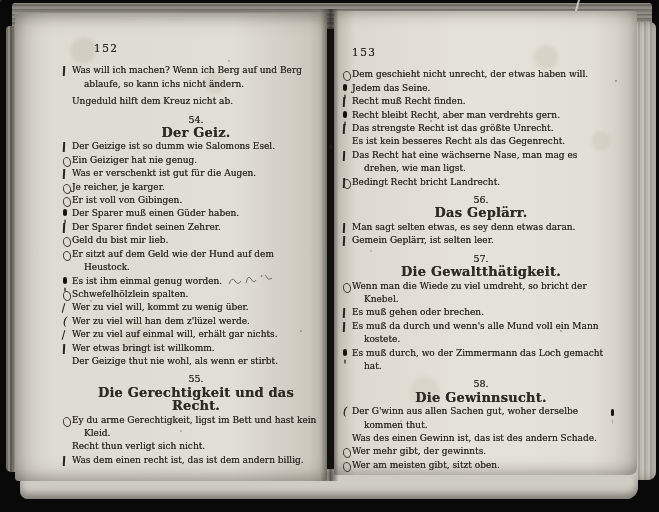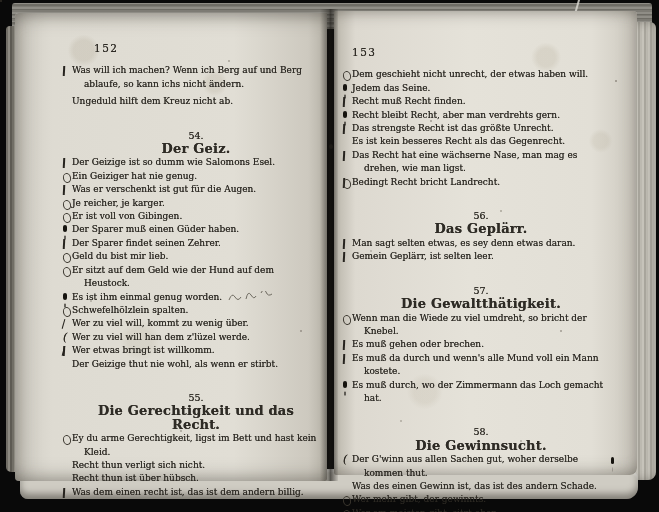--- a/index.html
+++ b/index.html
@@ -49,21 +49,21 @@
 
   
   .text-col{position:absolute;color:#2e2b25;font-size:9px;line-height:13.4px;
     text-shadow:0 0 .45px rgba(30,27,22,.8);}
   .col-left{left:72px;top:42px;width:248px;}
   .col-right{left:352px;top:46px;width:258px;}
   .pgnum{font-size:10.5px;letter-spacing:1.5px;margin-bottom:9px;}
   .pgnum-left{text-align:left;padding-left:22px;}
   .pgnum-right{text-align:left;padding-right:24px;}
   .line{position:relative;margin:0;padding-left:12px;text-indent:-12px;}
-  .h-num{text-align:center;margin-top:20px;font-size:9.5px;}
+  .h-num{text-align:center;margin-top:4px;font-size:9.5px;}
   .h-title{text-align:center;font-size:13px;font-weight:bold;margin-bottom:1px;letter-spacing:.2px;}
 
   
   .mark{position:absolute;left:-9px;top:2px;}
   .mark-bar{width:1.5px;height:10px;background:#26231e;transform:rotate(3deg);}
   .mark-circle{width:6px;height:8px;border:1.2px solid #3a362e;border-radius:50%;transform:rotate(-14deg);top:3px;}
   .mark-blob{width:3.5px;height:7px;background:#16140f;border-radius:2px;
     box-shadow:0 9px 0 -1.4px #16140f;}
   .mark-paren{font-size:11px;line-height:10px;color:#2a2620;font-style:italic;text-indent:0;}
   .mark-slash{width:1.4px;height:10px;background:#26231e;transform:rotate(16deg);}
@@ -100,28 +100,27 @@
         <div class="line"><span>Der Sparer muß einen Güder haben.</span><div class="mark mark-blob"></div></div>
         <div class="line"><span>Der Sparer findet seinen Zehrer.</span><div class="mark mark-bar"></div></div>
         <div class="line"><span>Geld du bist mir lieb.</span><div class="mark mark-circle"></div></div>
         <div class="line"><span>Er sitzt auf dem Geld wie der Hund auf dem Heustock.</span><div class="mark mark-circle"></div></div>
         <div class="line"><span>Es ist ihm einmal genug worden.</span><div class="mark mark-blob"></div><svg width="50" height="13" class="squiggle">
             <path d="M2 9 q3 -8 6 -3 t6 0 m5 2 q2 -9 5 -4 t5 1 m5 -3 q3 -6 5 -1 t6 2" stroke="#4a463c" fill="none" stroke-width="1"></path>
           </svg></div>
         <div class="line"><span>Schwefelhölzlein spalten.</span><div class="mark mark-circle"></div></div>
         <div class="line"><span>Wer zu viel will, kommt zu wenig über.</span><div class="mark mark-slash"></div></div>
         <div class="line"><span>Wer zu viel will han dem z'lüzel werde.</span><span class="mark mark-paren">(</span></div>
-        <div class="line"><div class="mark mark-slash"></div></div>
+        <div class="line"><span>Wer zu viel auf einmal will, erhält gar nichts.</span><div class="mark mark-slash"></div></div>
         <div class="line"><span>Wer etwas bringt ist willkomm.</span><div class="mark mark-bar"></div></div>
         <div class="line"><span>Der Geizige thut nie wohl, als wenn er stirbt.</span></div>
         <div class="h-num">55.</div>
         <div class="h-title">Die Gerechtigkeit und das Recht.</div>
         <div class="line"><span>Ey du arme Gerechtigkeit, ligst im Bett und hast kein Kleid.</span><div class="mark mark-circle"></div></div>
         <div class="line"><span>Recht thun verligt sich nicht.</span></div>
-        <div class="line"><span>Recht thun ist über hübsch.</span></div>
         <div class="line"><span>Was dem einen recht ist, das ist dem andern billig.</span><div class="mark mark-bar"></div></div>
       </div>
   </div>
 
   <div class="text-col col-right">
     <div class="pgnum pgnum-right">153</div>
     <div>
         <div class="line"><span>Dem geschieht nicht unrecht, der etwas haben will.</span><div class="mark mark-circle"></div></div>
         <div class="line"><span>Jedem das Seine.</span><div class="mark mark-blob"></div></div>
         <div class="line"><span>Recht muß Recht finden.</span><div class="mark mark-bar"></div></div>

